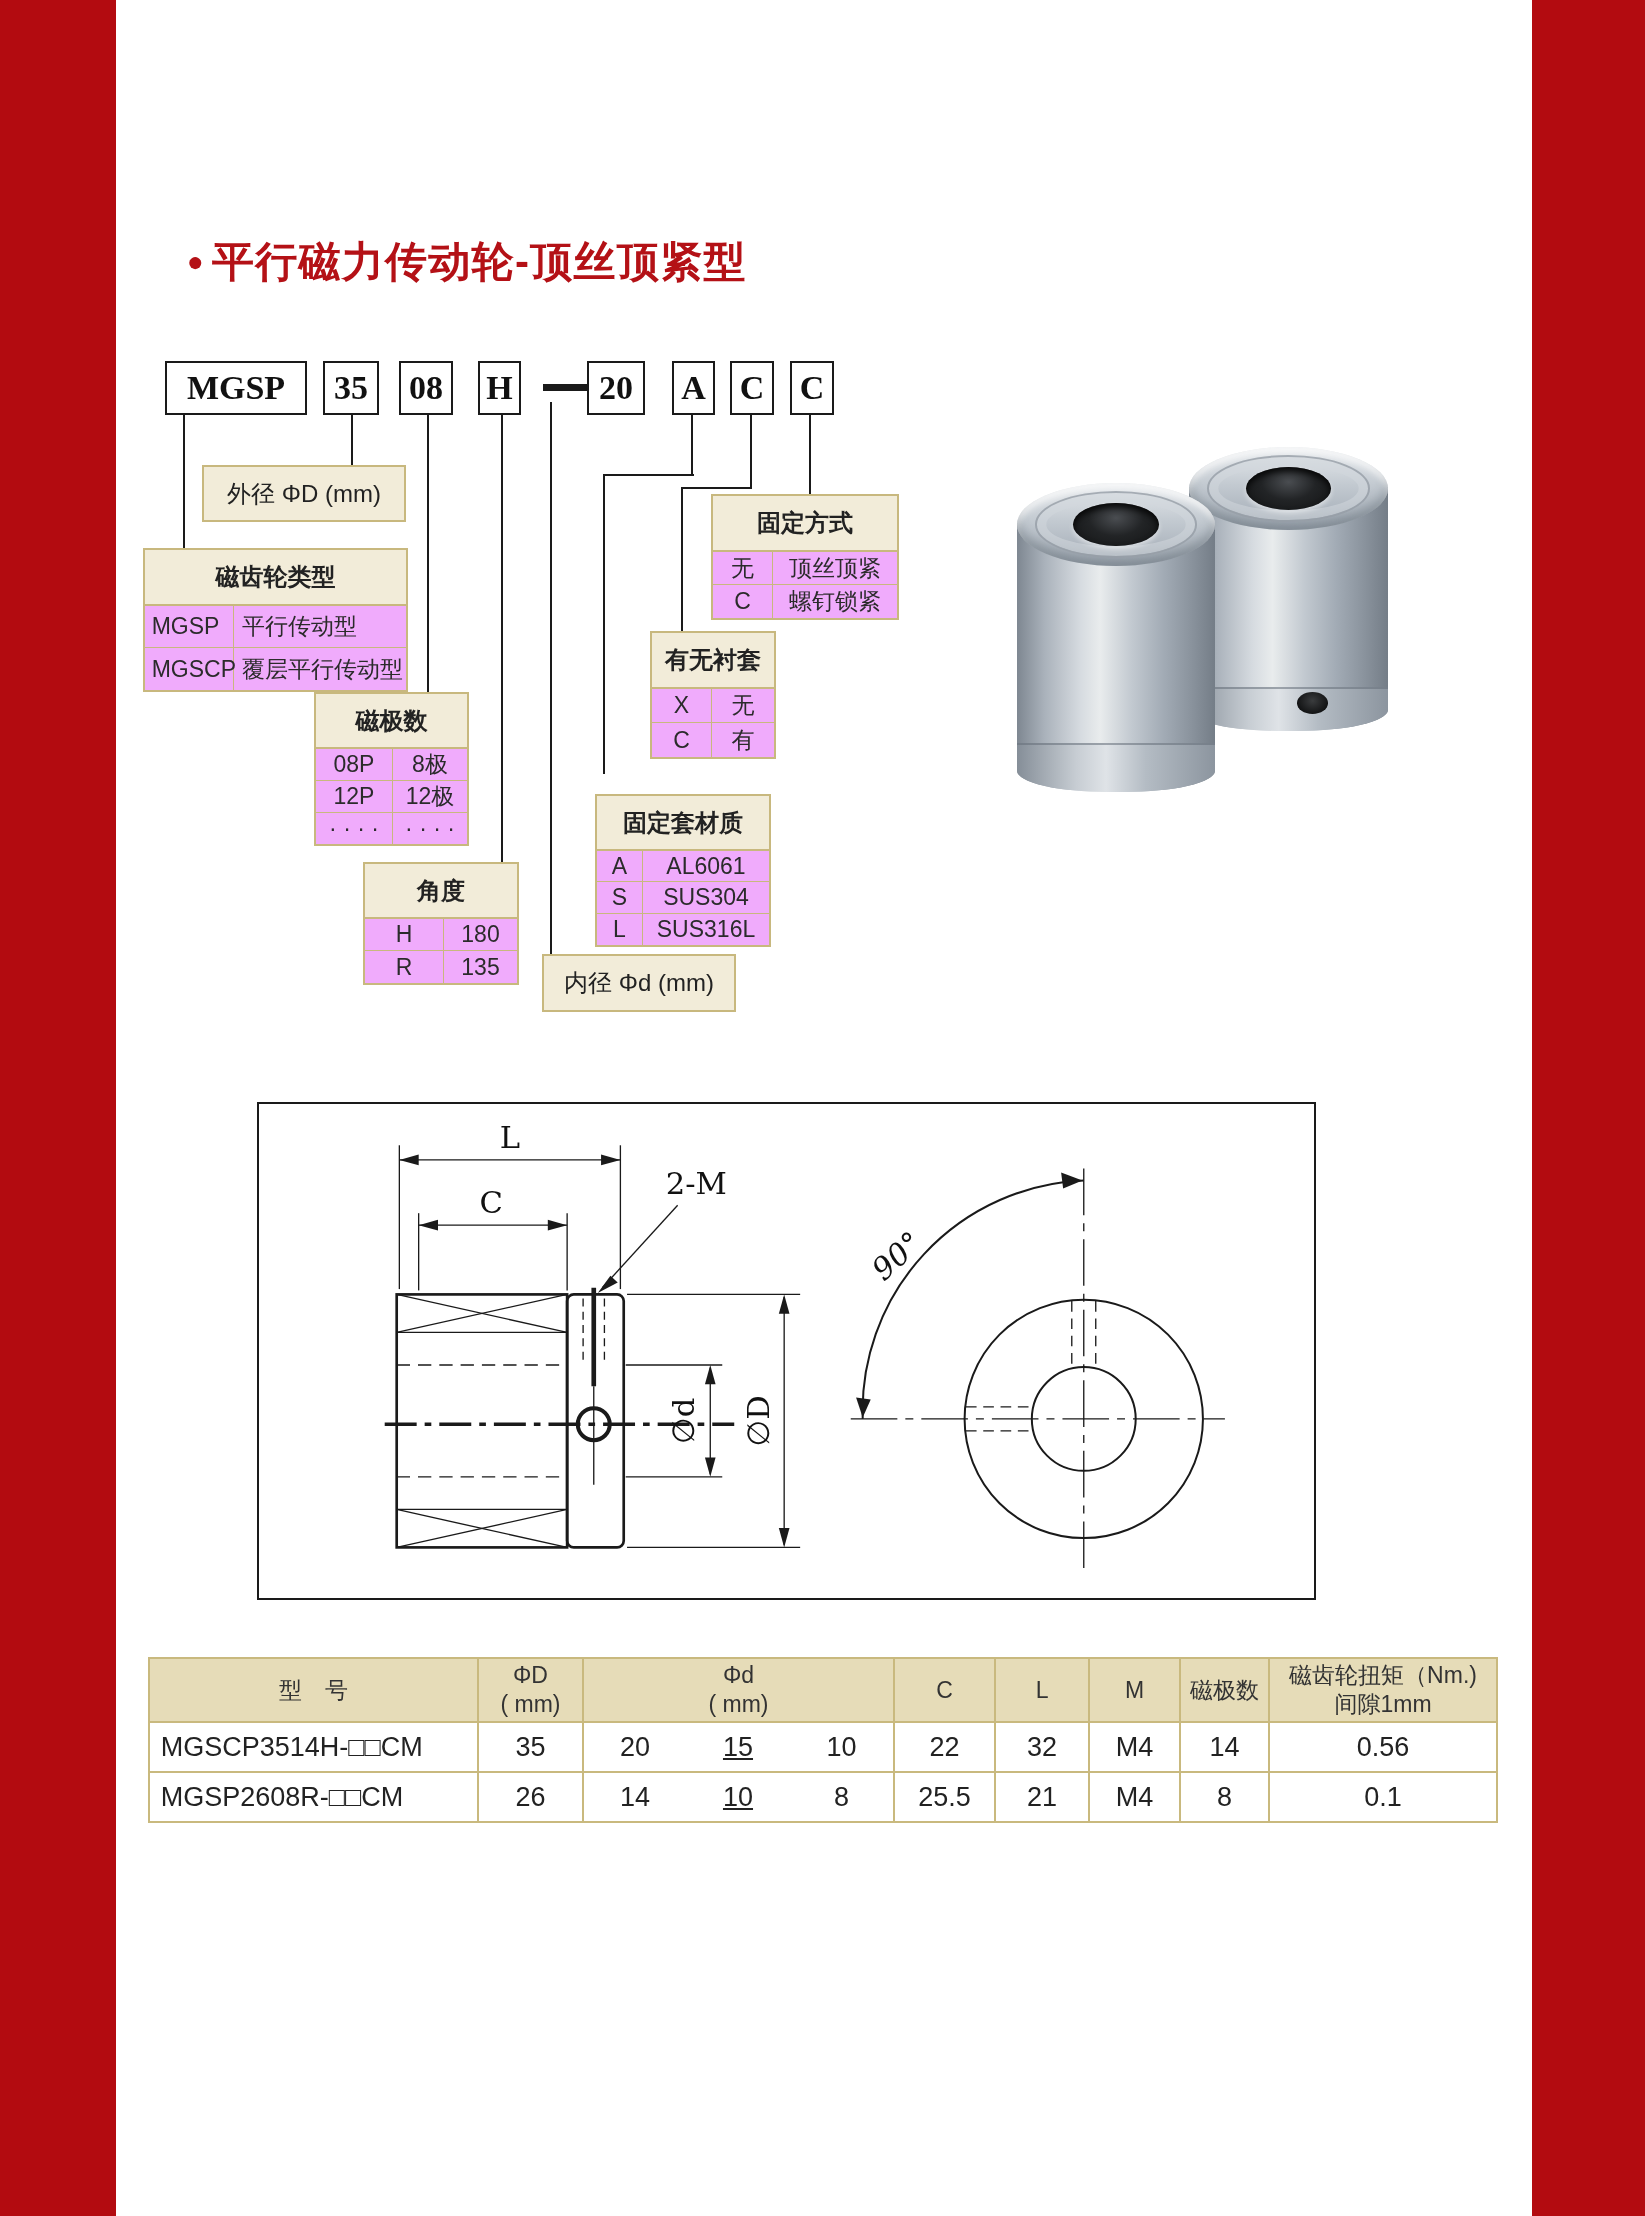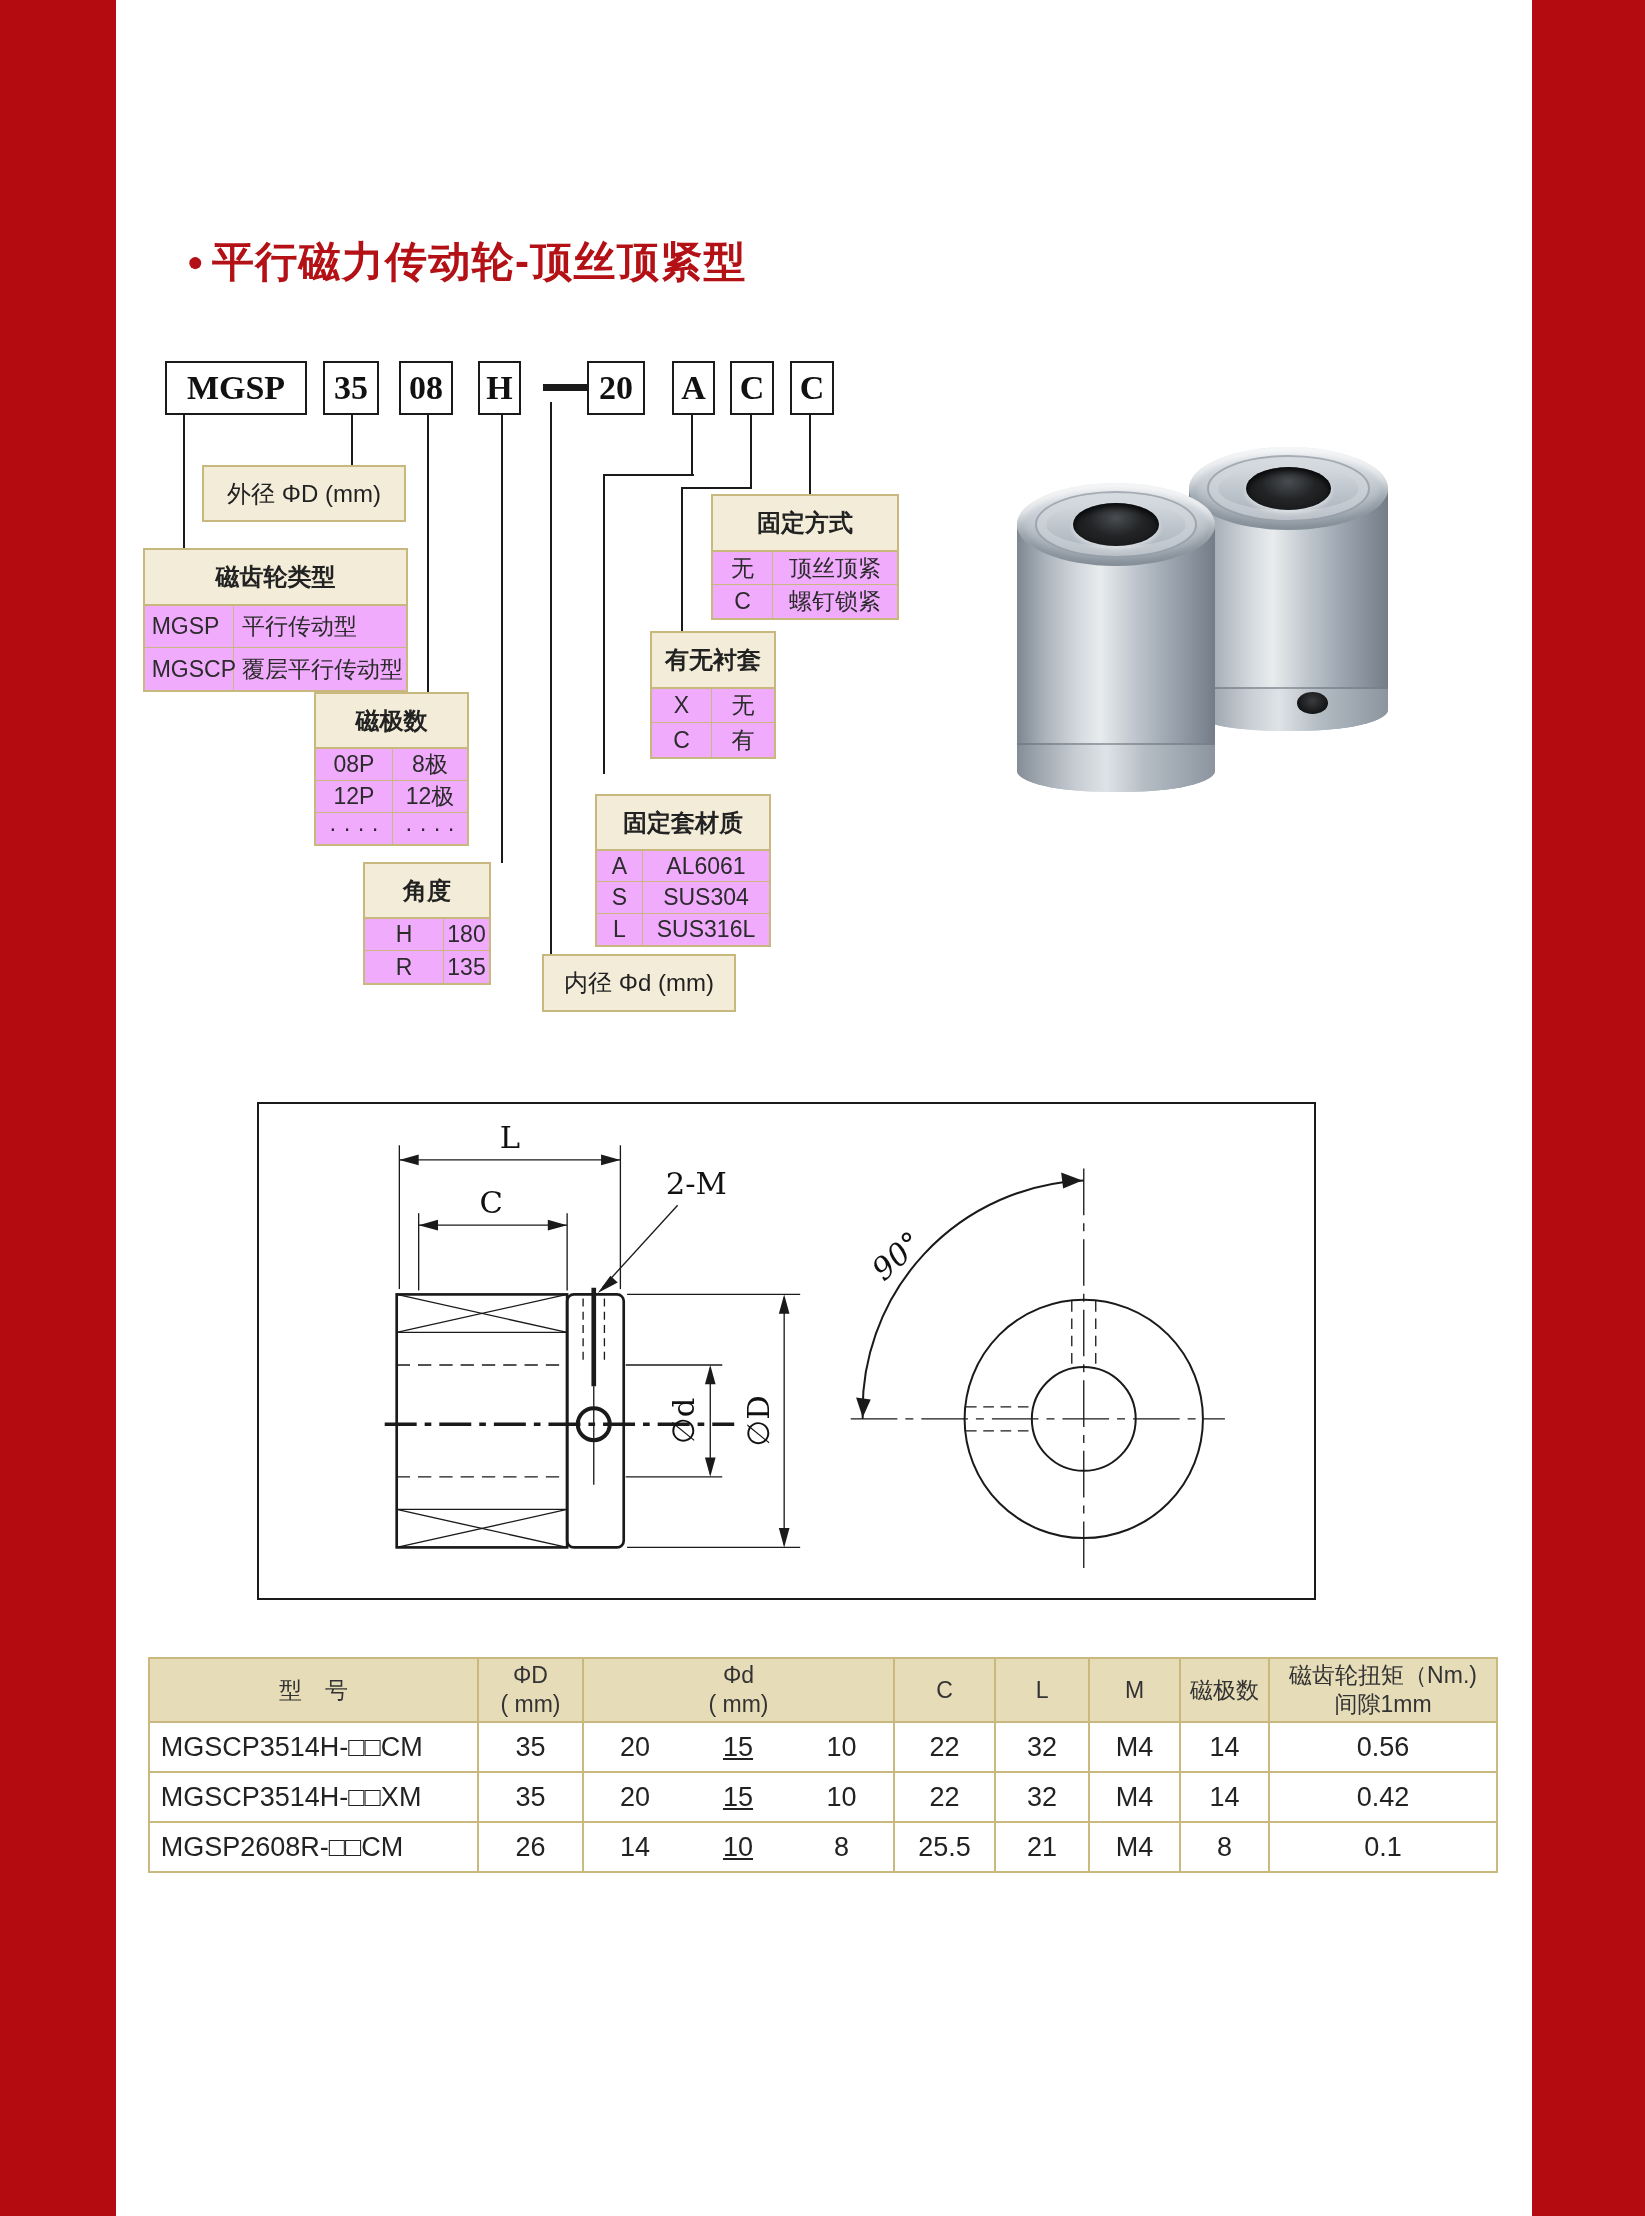--- a/index.html
+++ b/index.html
@@ -137,21 +137,21 @@
     <div class="co-r" style="height:32px">
       <span class="co-c1" style="width:77px">12P</span>
       <span class="co-c2">12极</span>
     </div>
     <div class="co-r" style="height:31px">
       <span class="co-c1" style="width:77px">· · · ·</span>
       <span class="co-c2">· · · ·</span>
     </div>
   </div>
 
-  <div class="co" style="left:363px;top:862px;width:128px">
+  <div class="co" style="left:363px;top:862px;width:156px">
     <div class="co-h" style="height:55px">角度</div>
     <div class="co-r" style="height:32px">
       <span class="co-c1" style="width:79px">H</span>
       <span class="co-c2">180</span>
     </div>
     <div class="co-r" style="height:32px">
       <span class="co-c1" style="width:79px">R</span>
       <span class="co-c2">135</span>
     </div>
   </div>
@@ -335,32 +335,20 @@
         <td class="sub-a">20</td>
         <td class="sub-b">15</td>
         <td class="sub-c">10</td>
         <td>22</td>
         <td>32</td>
         <td>M4</td>
         <td>14</td>
         <td>0.56</td>
       </tr>
       <tr>
-        <td class="model">MGSCP3514H-□□XM</td>
-        <td>35</td>
-        <td class="sub-a">20</td>
-        <td class="sub-b">15</td>
-        <td class="sub-c">10</td>
-        <td>22</td>
-        <td>32</td>
-        <td>M4</td>
-        <td>14</td>
-        <td>0.42</td>
-      </tr>
-      <tr>
         <td class="model">MGSP2608R-□□CM</td>
         <td>26</td>
         <td class="sub-a">14</td>
         <td class="sub-b">10</td>
         <td class="sub-c">8</td>
         <td>25.5</td>
         <td>21</td>
         <td>M4</td>
         <td>8</td>
         <td>0.1</td>

